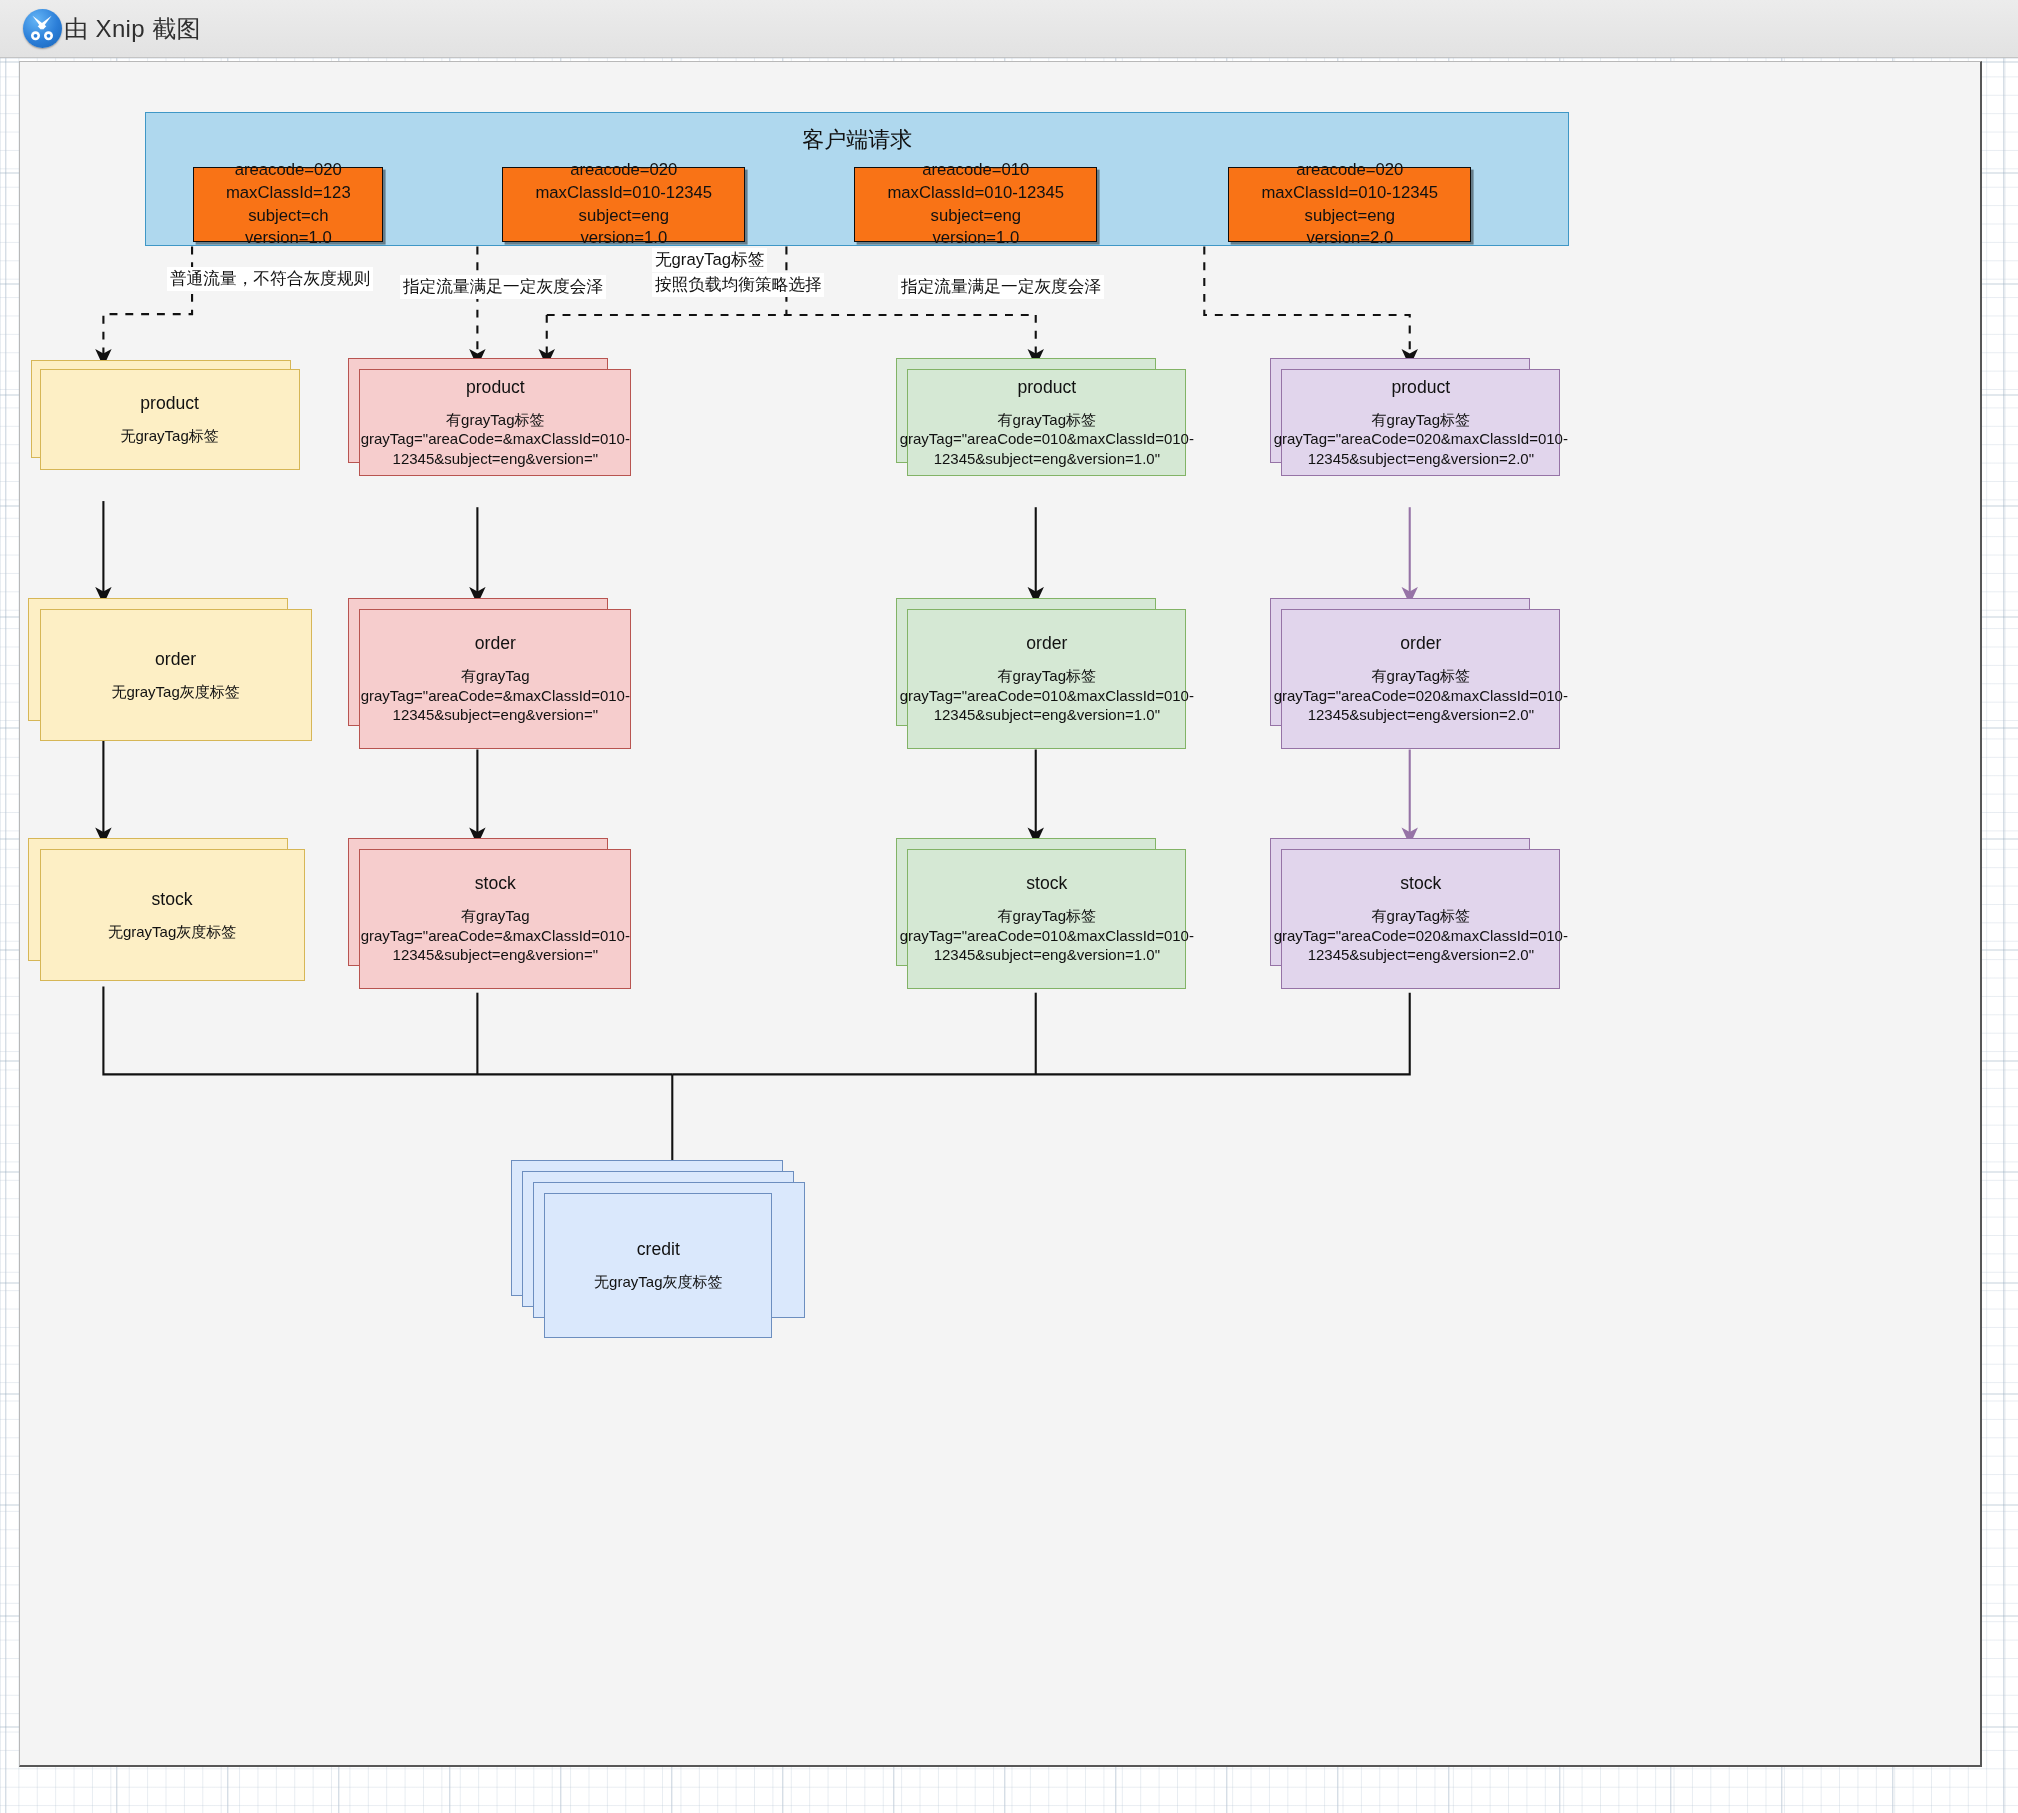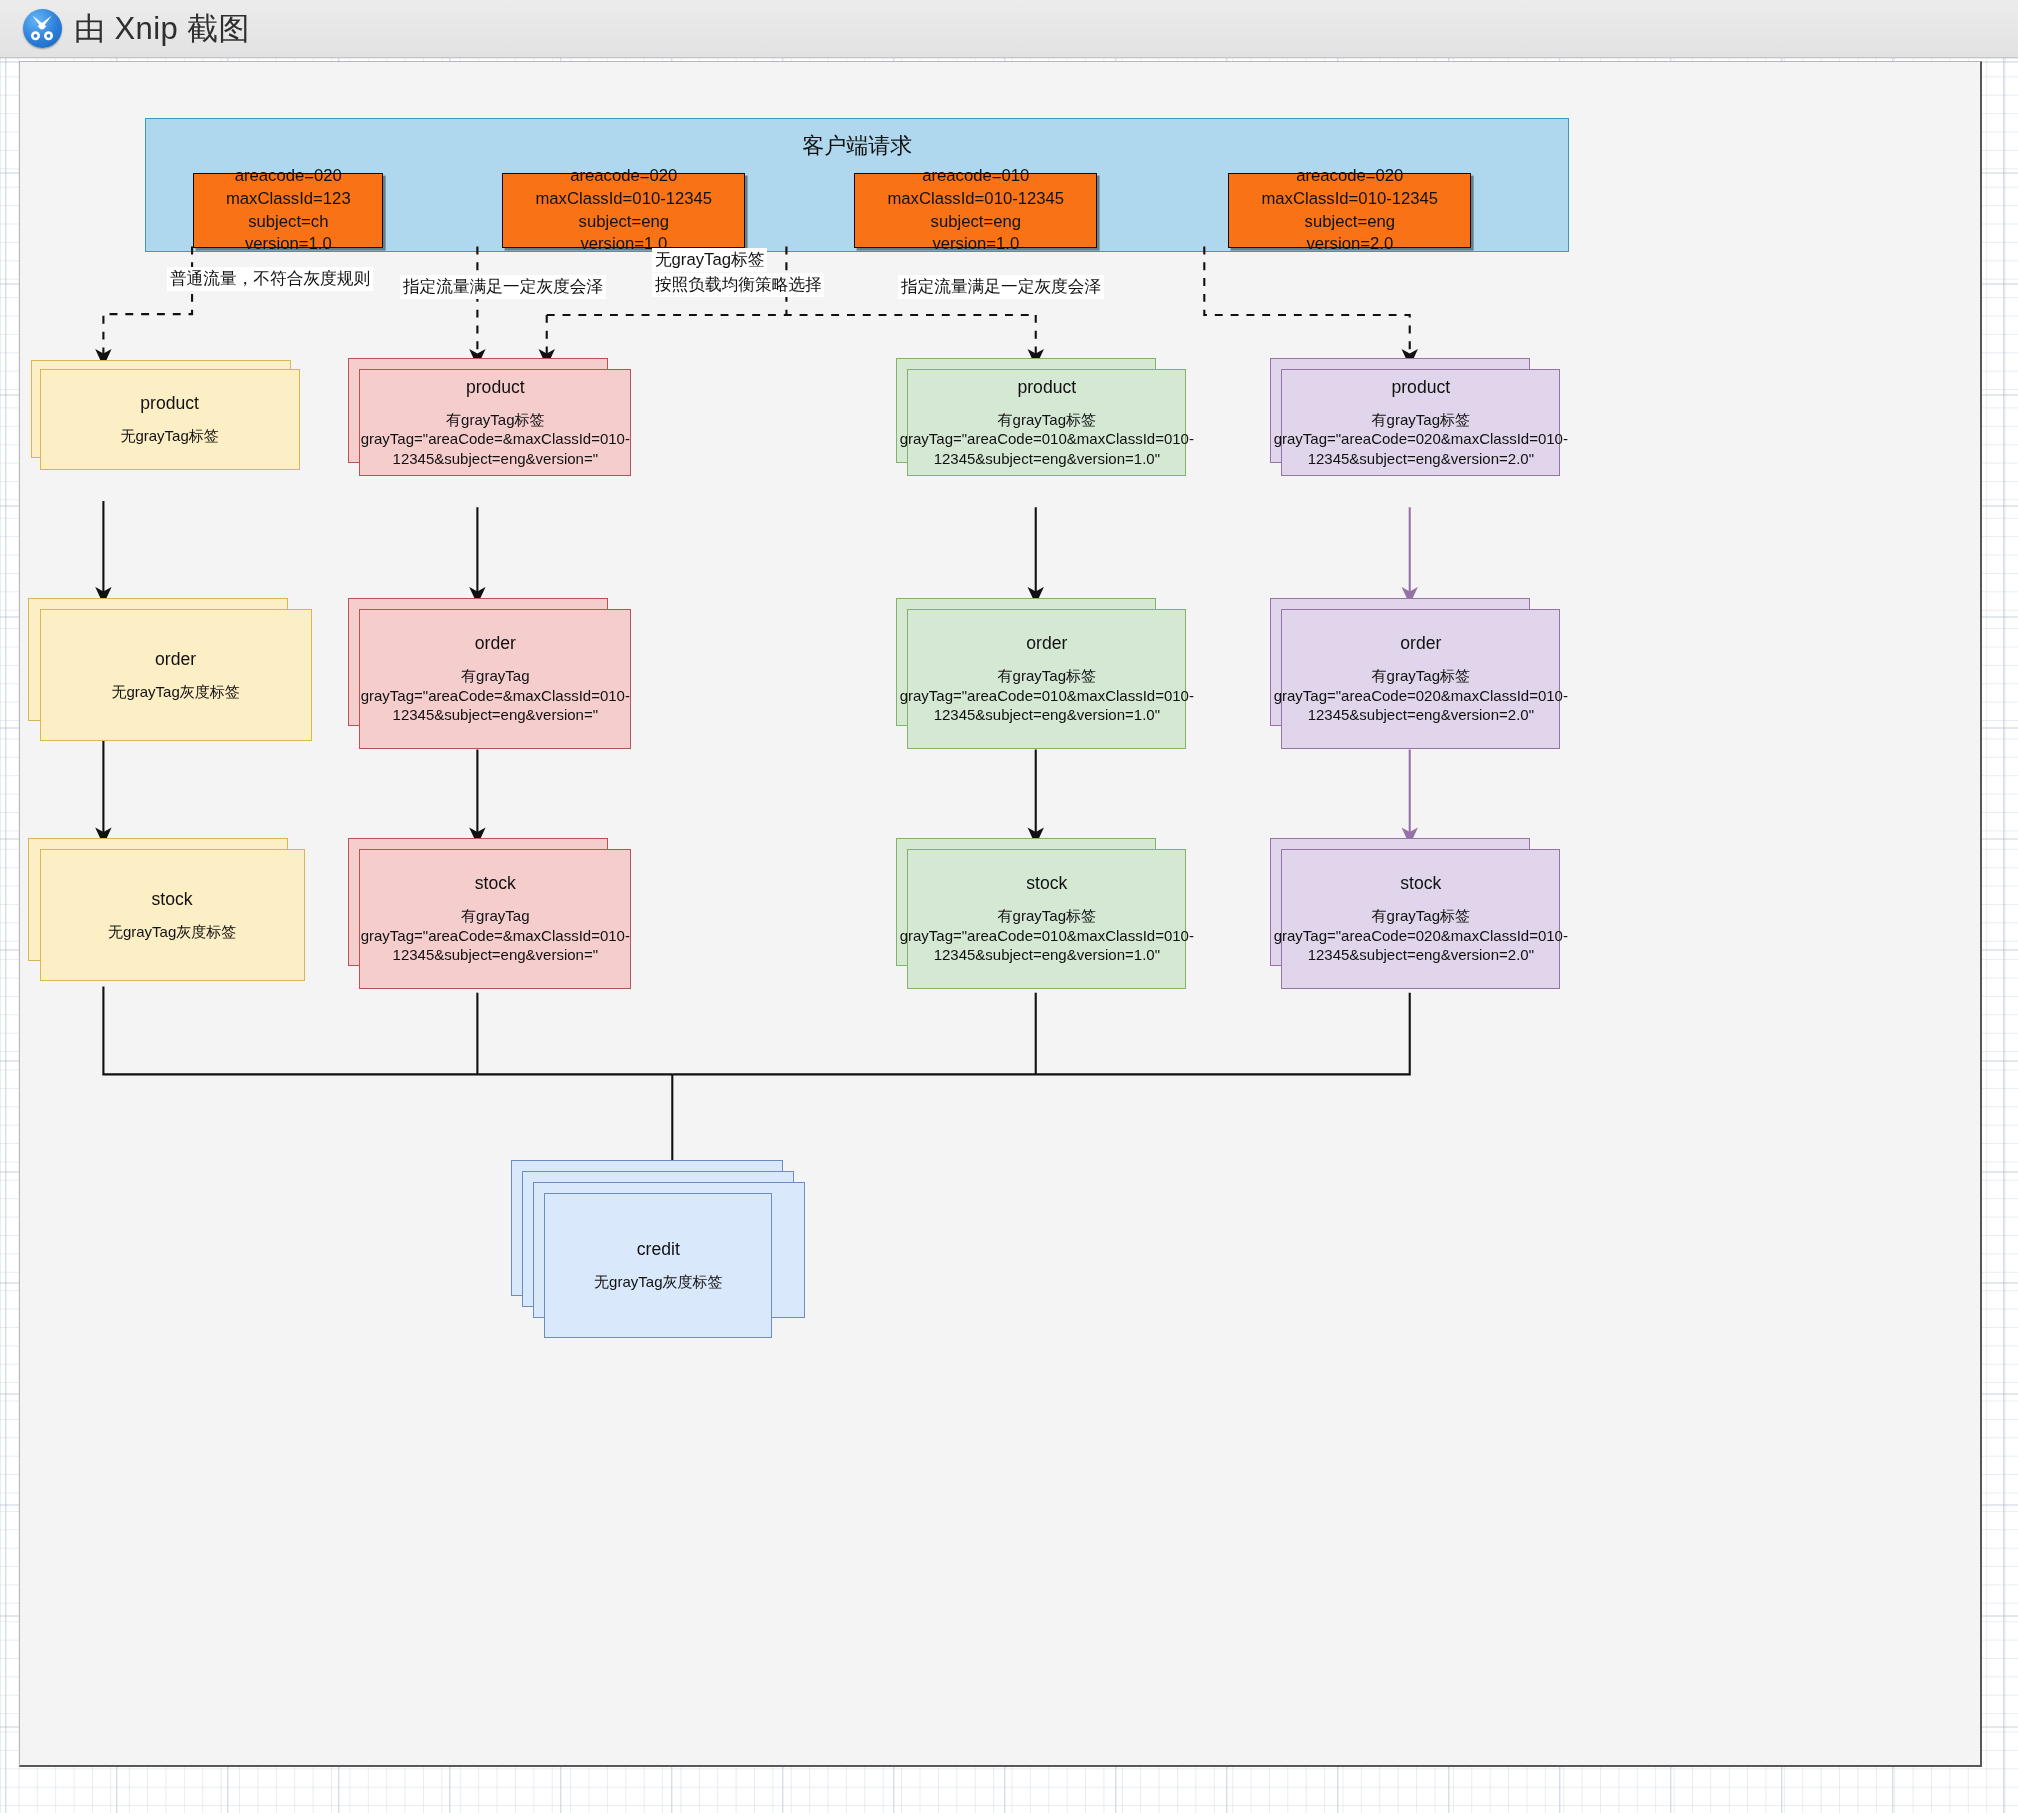--- a/index.html
+++ b/index.html
@@ -22,21 +22,21 @@
   }
   #xnip-logo {
     width: 39px; height: 39px; margin-left: 23px;
     border-radius: 50%;
     background: radial-gradient(circle at 35% 28%, #64b5f6 0%, #2b7ed8 55%, #1863b5 100%);
     box-shadow: 0 0.9px 1.8px rgba(0,0,0,.35);
     position: relative; flex: none;
   }
   #xnip-logo svg { position: absolute; left: 6.1px; top: 5.3px; }
   #titlebar-text {
-    margin-left: 12px; font-size: 31px; color: #2f2f2f;
+    margin-left: 2px; font-size: 24px; color: #2f2f2f;
     letter-spacing: 0.4px;
   }
 
   
   #grid-bg {
     position: absolute; left: 0; top: 58px;
     width: 2019px; height: 1756px;
     background-color: #ffffff;
     background-image:
       linear-gradient(to right, rgba(180,195,210,.30) 0.9px, transparent 0.9px),
@@ -59,21 +59,21 @@
 
   #diagram-title {
     position: absolute; left: 0; top: 24.6px; width: 1963px;
     text-align: center; font-size: 33px; font-weight: 700; color: #1b1b1b;
   }
 
   
   #client-request {
     position: absolute; left: 125px; top: 50px;
     width: 1424px; height: 134px;
-    background: #afd8ee; border: 1.8px solid #3f97c6; margin-top: 6px;
+    background: #afd8ee; border: 1.8px solid #3f97c6;
   }
   #client-request-title {
     position: absolute; left: 0; top: 12.3px; width: 100%;
     text-align: center; font-size: 22px; color: #111;
   }
   .req-box {
     position: absolute; top: 54px;
     width: 190px; height: 75px;
     background: #f97316; border: 1.8px solid #0d0d0d;
     box-shadow: 2.6px 2.6px 0 rgba(0,0,0,.42);

